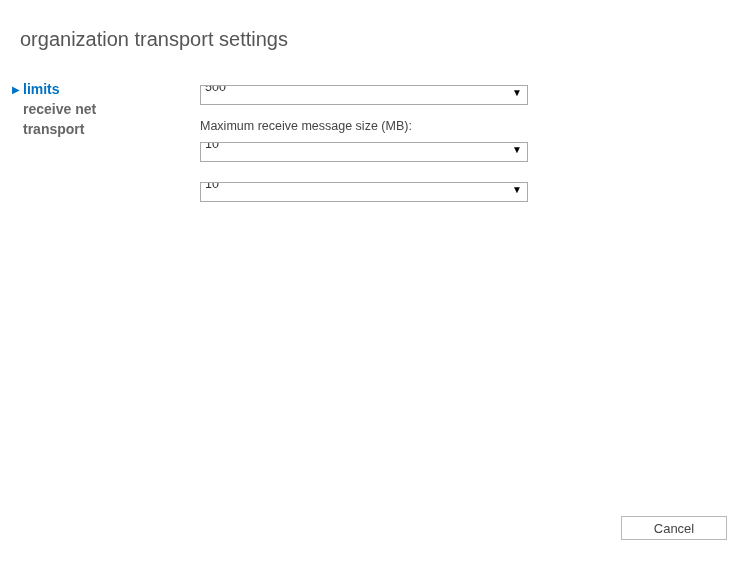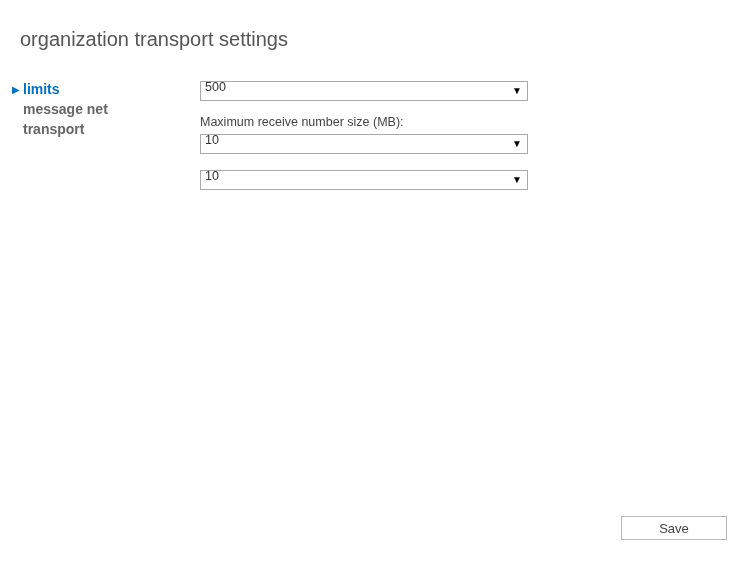--- a/index.html
+++ b/index.html
@@ -70,21 +70,21 @@
     }
     .select-wrap {
       position: relative;
       width: 328px;
     }
     .select-input {
       width: 100%;
       height: 20px;
       border: 1px solid #aaa;
       font-size: 12.5px;
-      padding: 0 22px 8px 4px;
+      padding: 0 22px 16px 4px;
       background: #fff;
       appearance: none;
       -webkit-appearance: none;
       -moz-appearance: none;
       line-height: 18px;
       color: #333;
       font-family: inherit;
     }
     .select-arrow {
       position: absolute;
@@ -119,48 +119,48 @@
 <div class="page-title">organization transport settings</div>
 
 <div class="content">
   <div class="sidebar">
     <div class="sidebar-item active">
       <span class="caret">▶</span>
       <span class="label">limits</span>
     </div>
     <div class="sidebar-item">
       <span class="caret">▶</span>
-      <span class="label">message net</span>
+      <span class="label">receive net</span>
     </div>
     <div class="sidebar-item">
       <span class="caret">▶</span>
       <span class="label">transport</span>
     </div>
   </div>
 
   <div class="main">
     <div class="field-group">
       <div class="select-wrap">
         <input class="select-input" type="text" value="500" style="">
         <span class="select-arrow">▼</span>
       </div>
     </div>
 
     <div class="field-group">
-      <label class="field-label">Maximum receive number size (MB):</label>
+      <label class="field-label">Maximum receive message size (MB):</label>
       <div class="select-wrap">
         <input class="select-input" type="text" value="10" style="">
         <span class="select-arrow">▼</span>
       </div>
     </div>
 
     <div class="field-group">
       <div class="select-wrap">
         <input class="select-input" type="text" value="10" style="">
         <span class="select-arrow">▼</span>
       </div>
     </div>
   </div>
 </div>
 
 <div class="footer">
-  <button class="btn">Save</button>
+  <button class="btn">Cancel</button>
 </div>
 
 </body></html>

